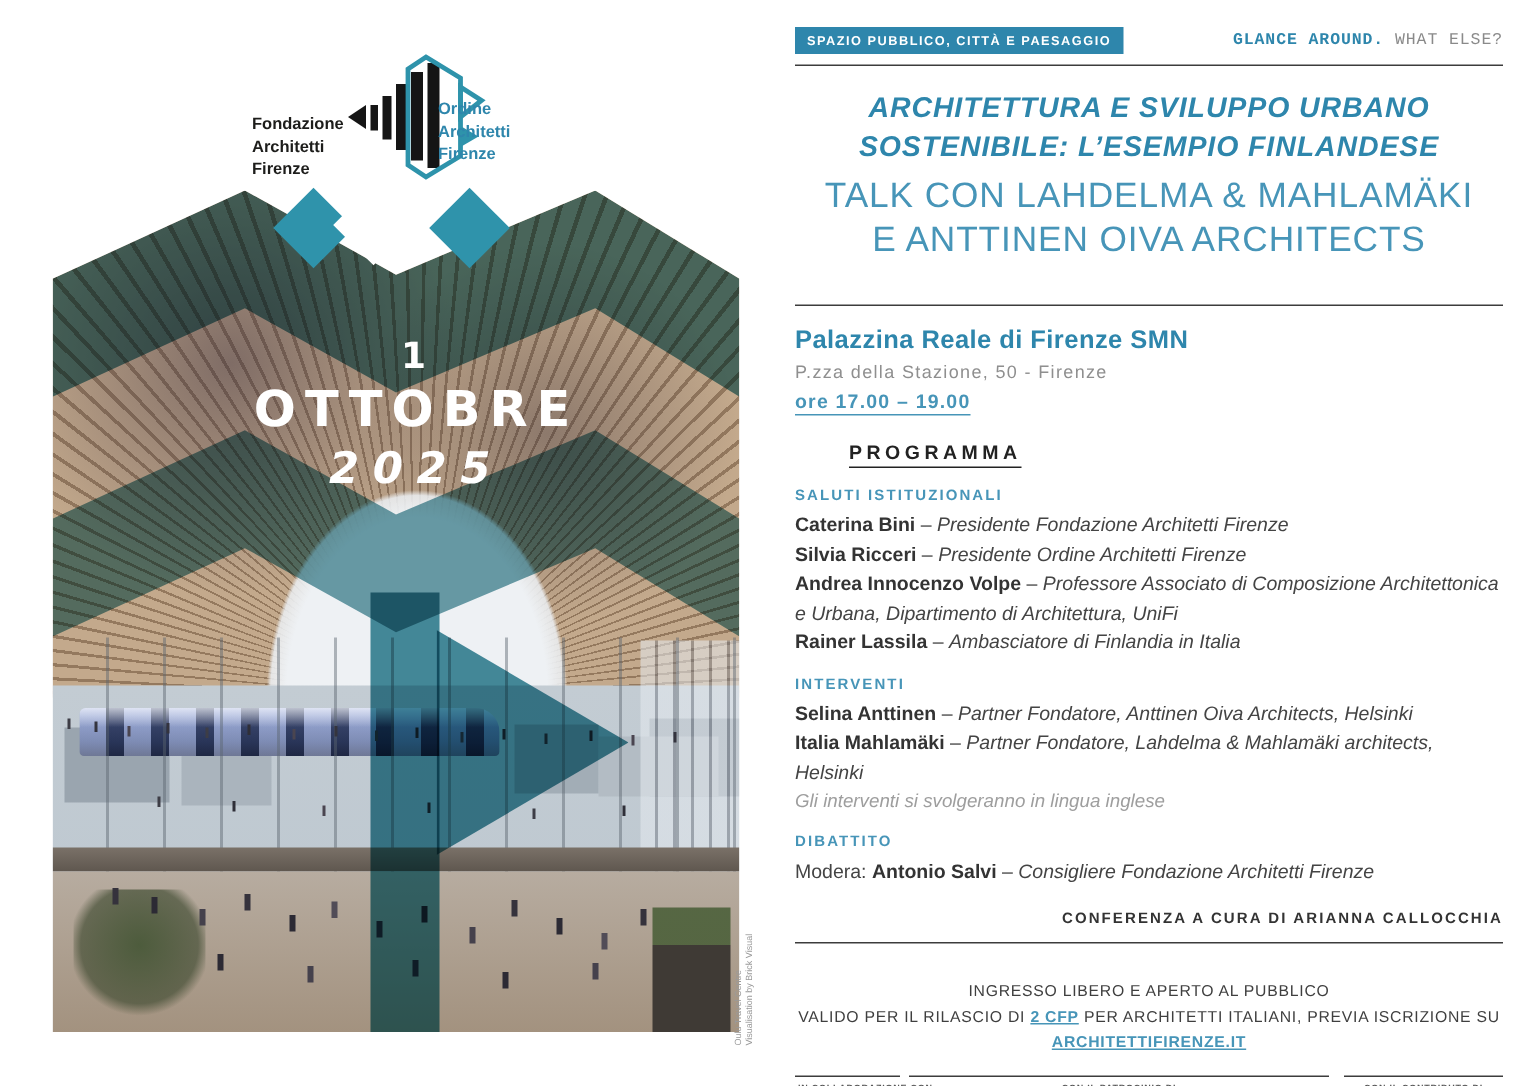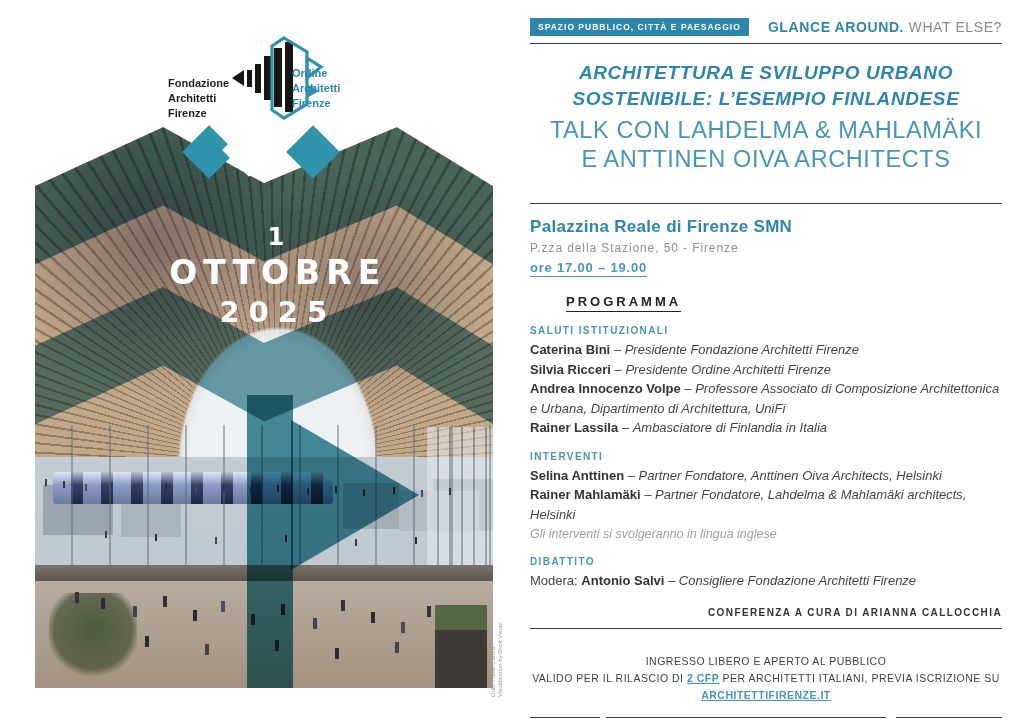--- a/index.html
+++ b/index.html
@@ -76,35 +76,35 @@
   .ov-bandB{left:0;top:0;width:458px;height:561px;background:rgba(12,98,115,0.6);mix-blend-mode:multiply;
     clip-path:polygon(0 39%,28% 28.5%,50% 38.5%,79% 28.5%,100% 39%,100% 53%,79% 42.5%,50% 52.5%,28% 42.5%,0 53%);}
   .ov-stem{left:212px;top:268px;width:46px;height:293px;background:rgba(10,105,125,0.75);mix-blend-mode:multiply;}
   .ov-arrow{left:256px;top:293px;width:128px;height:150px;background:rgba(10,105,125,0.75);mix-blend-mode:multiply;
     clip-path:polygon(0 0,100% 50%,0 100%);}
 
   .date{left:0;top:95px;width:100%;text-align:center;padding-left:6%;color:#fff;z-index:9;
     font-family:"DejaVu Sans","Liberation Sans",sans-serif;font-weight:700;}
   .date .d1{font-size:24px;letter-spacing:4px;line-height:30px;}
   .date .d2{font-size:33px;letter-spacing:6px;line-height:42px;}
-  .date .d3{font-size:29px;letter-spacing:9px;line-height:36px;}
+  .date .d3{font-size:29px;letter-spacing:9px;line-height:36px;font-style:italic;}
 
   .diamond{position:absolute;width:38px;height:38px;transform:rotate(45deg);}
   .dm-t1{left:190px;top:133px;background:#2f93ab;z-index:5;}
   .dm-w {left:230px;top:131px;background:#ffffff;z-index:6;}
   .dm-t2{left:294px;top:133px;background:#2f93ab;z-index:7;}
 
   .caption{position:absolute;left:447px;top:640px;width:100px;height:14px;
     transform:rotate(-90deg);font-size:6px;line-height:7px;color:#9a9a9a;}
 
   
   .right-col{position:absolute;left:530px;top:18px;width:472px;}
   .masthead{display:flex;justify-content:space-between;align-items:center;}
   .badge{background:var(--accent);color:#fff;font-size:8.5px;font-weight:700;letter-spacing:1px;padding:4px 8px;}
-  .brand{font-size:14px;letter-spacing:0.6px;color:var(--text-gray);}
+  .brand{font-size:11px;letter-spacing:0.6px;color:var(--text-gray);font-family:Liberation Mono, monospace;}
   .brand b{color:var(--accent);font-weight:700;}
   .rule{border:none;border-top:1.6px solid #3c3c3c;margin:0;}
   .rule.r1{margin-top:7px;}
   .rule.r2{margin-top:29px;}
   .rule.r3{margin-top:10px;}
 
   .title-block{text-align:center;margin-top:16px;}
   .title-main div{font-size:19px;font-weight:800;letter-spacing:0.6px;line-height:26px;color:var(--accent);font-style:italic;}
   .title-sub{margin-top:4px;}
   .title-sub div{font-size:23.5px;font-weight:500;letter-spacing:0.6px;line-height:29px;color:var(--accent-light);}
@@ -230,21 +230,21 @@
       <div class="prog-section">
         <div class="sec-title">SALUTI ISTITUZIONALI</div>
         <div class="speaker"><span class="sp-name">Caterina Bini</span><span> – </span><span class="sp-role">Presidente Fondazione Architetti Firenze</span></div>
         <div class="speaker"><span class="sp-name">Silvia Ricceri</span><span> – </span><span class="sp-role">Presidente Ordine Architetti Firenze</span></div>
         <div class="speaker"><span class="sp-name">Andrea Innocenzo Volpe</span><span> – </span><span class="sp-role">Professore Associato di Composizione Architettonica e Urbana, Dipartimento di Architettura, UniFi</span></div>
         <div class="speaker"><span class="sp-name">Rainer Lassila</span><span> – </span><span class="sp-role">Ambasciatore di Finlandia in Italia</span></div>
       </div>
       <div class="prog-section">
         <div class="sec-title">INTERVENTI</div>
         <div class="speaker"><span class="sp-name">Selina Anttinen</span><span> – </span><span class="sp-role">Partner Fondatore, Anttinen Oiva Architects, Helsinki</span></div>
-        <div class="speaker"><span class="sp-name">Rainer Mahlamäki</span><span> – </span><span class="sp-role">Partner Fondatore, Lahdelma &amp; Mahlamäki architects, Helsinki</span></div>
+        <div class="speaker"><span class="sp-name">Italia Mahlamäki</span><span> – </span><span class="sp-role">Partner Fondatore, Lahdelma &amp; Mahlamäki architects, Helsinki</span></div>
         <div class="sec-note">Gli interventi si svolgeranno in lingua inglese</div>
       </div>
       <div class="prog-section">
         <div class="sec-title">DIBATTITO</div>
         <div class="speaker"><span>Modera: </span><span class="sp-name">Antonio Salvi</span><span> – </span><span class="sp-role">Consigliere Fondazione Architetti Firenze</span></div>
       </div>
     </div>
 
   <div class="curator">CONFERENZA A CURA DI ARIANNA CALLOCCHIA</div>
   <hr class="rule r3">

